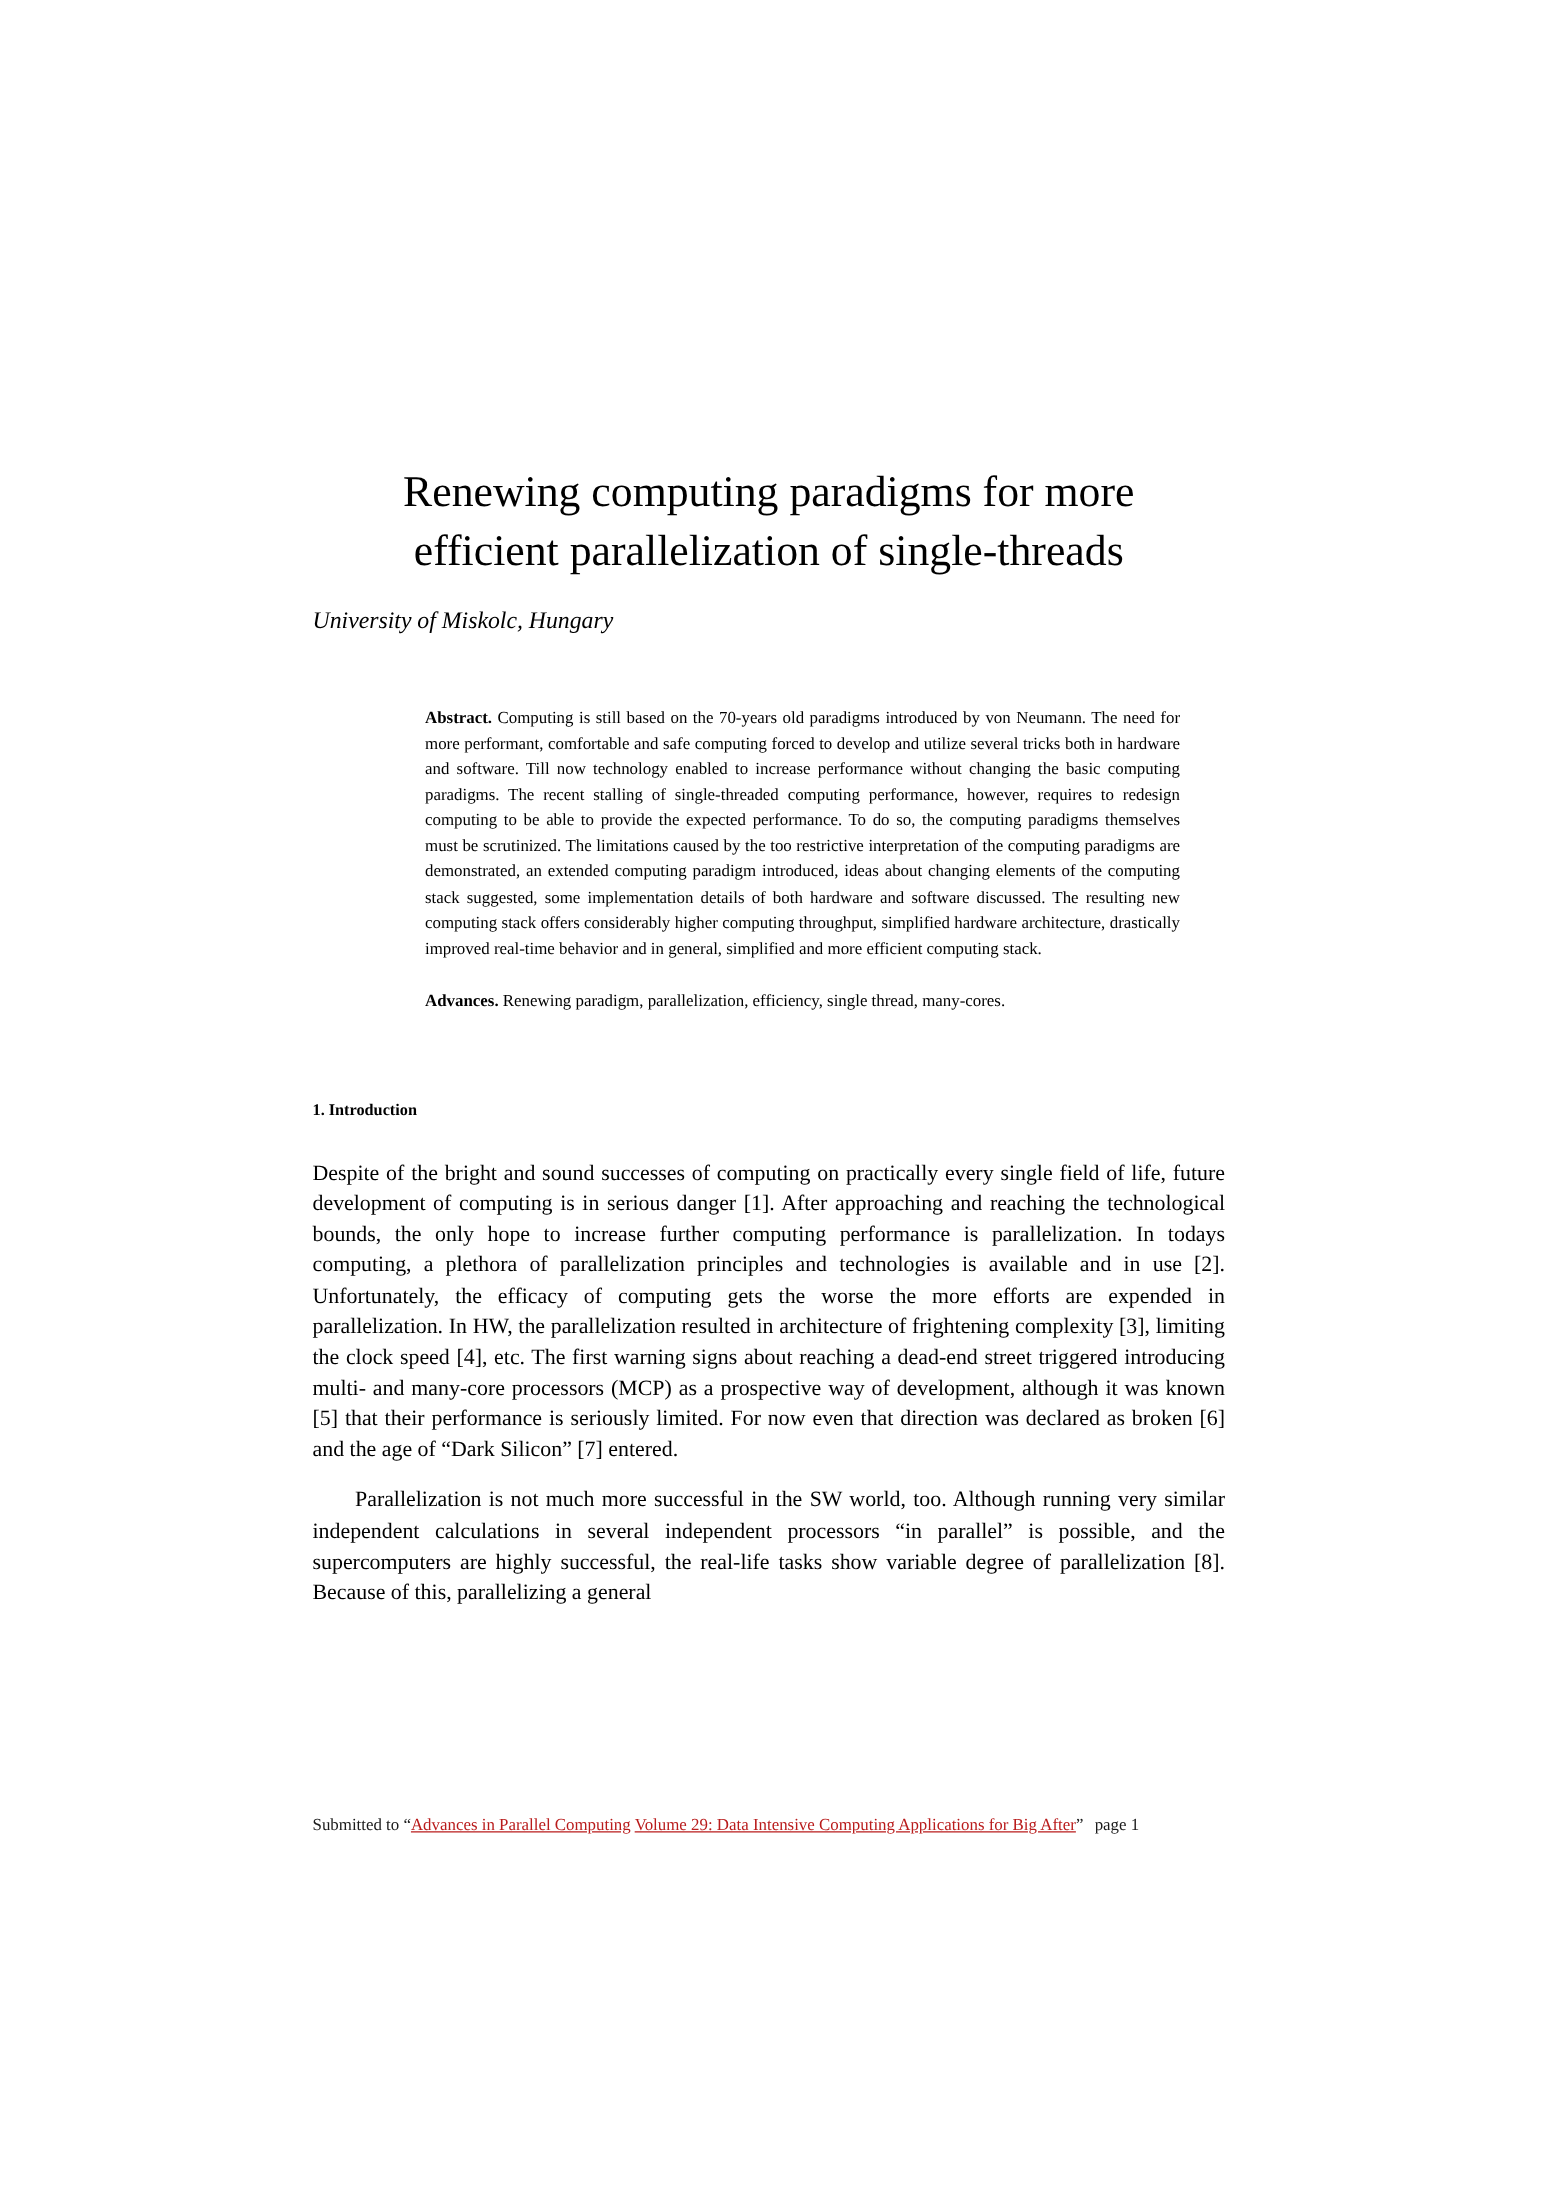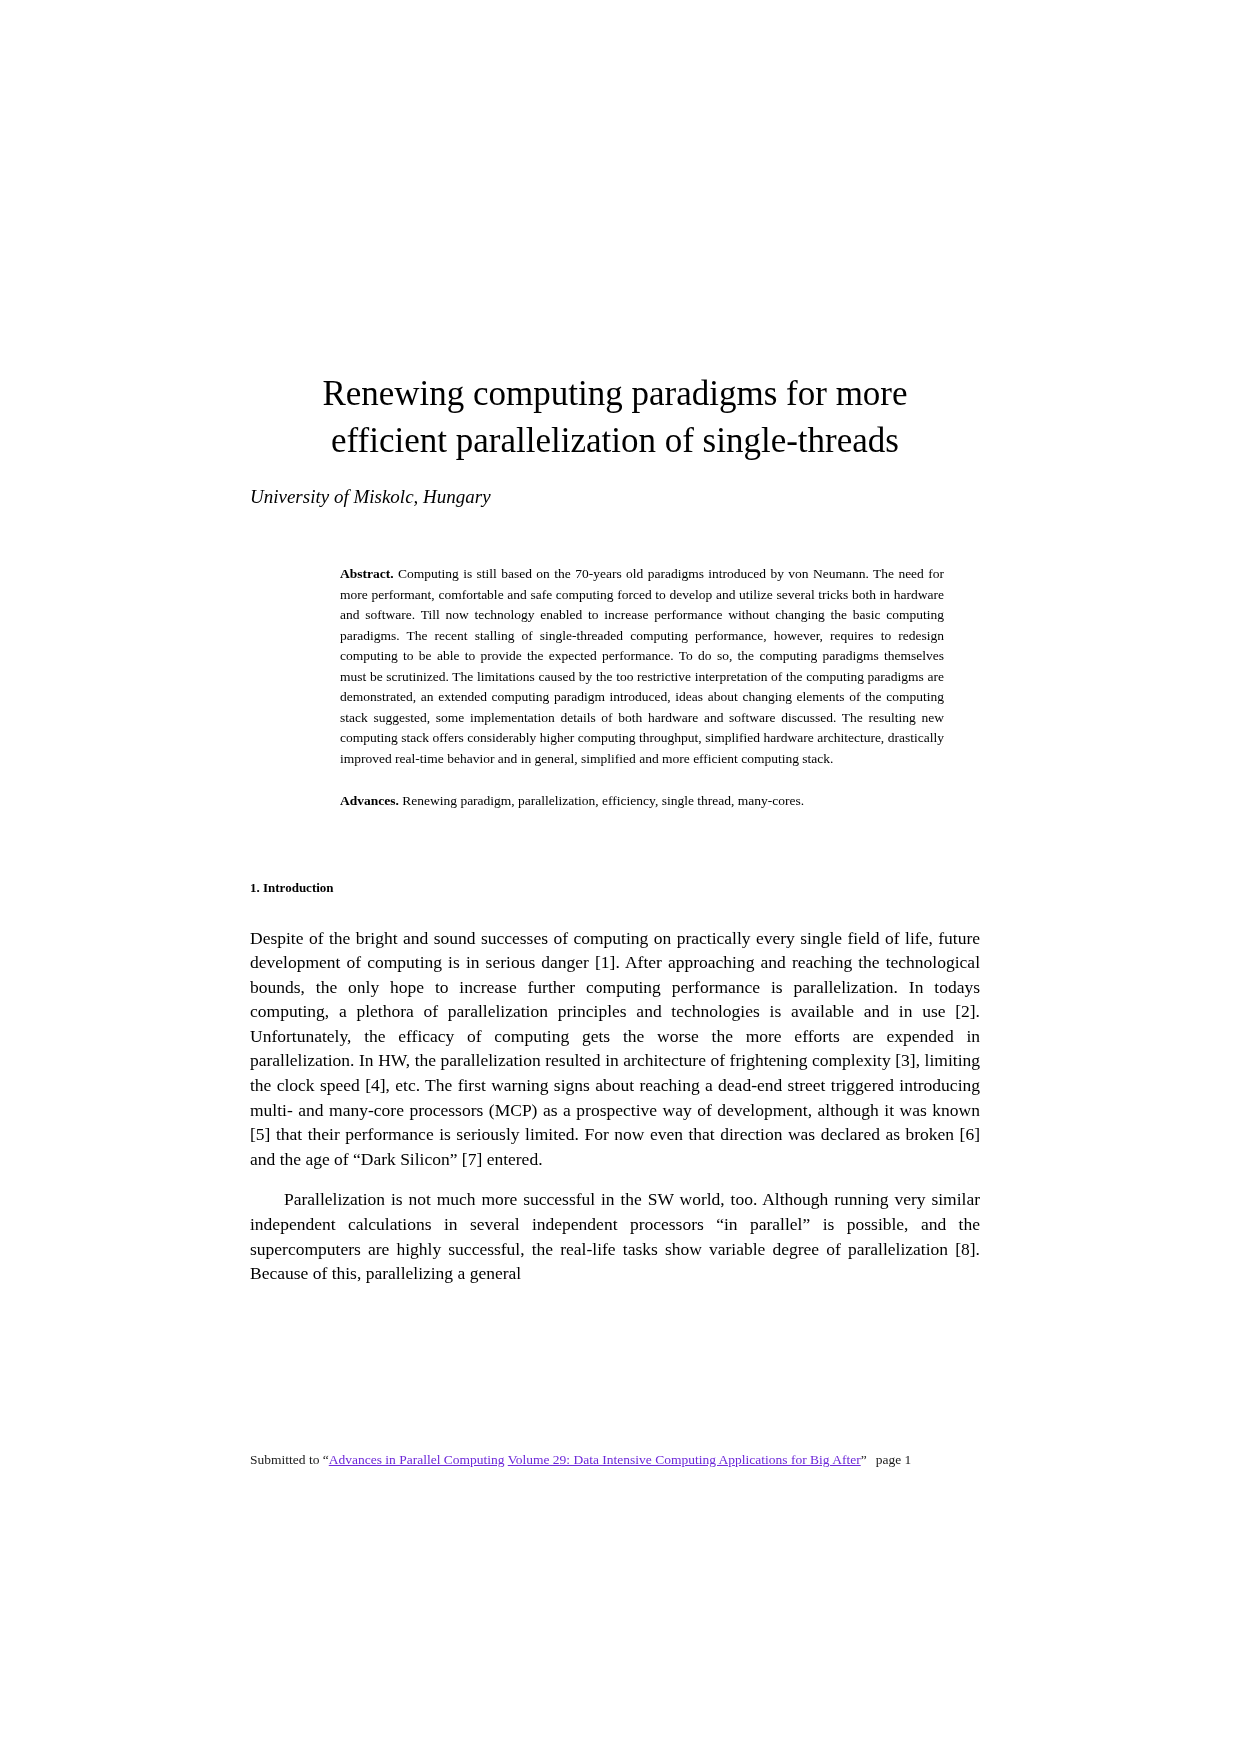--- a/index.html
+++ b/index.html
@@ -62,21 +62,21 @@
   .footer {
     position: absolute;
     left: 250px;
     top: 1452px;
     width: 740px;
     font-size: 13.5px;
     white-space: nowrap;
     color: #1a1a1a;
   }
   .flink {
-    color: #6d28d9;
+    color: #b91c1c;
     text-decoration: underline;
     cursor: pointer;
   }
   .page-num { margin-left: 9px; }
 </style>
 </head>
 <body>
 
 <div class="page">
 

